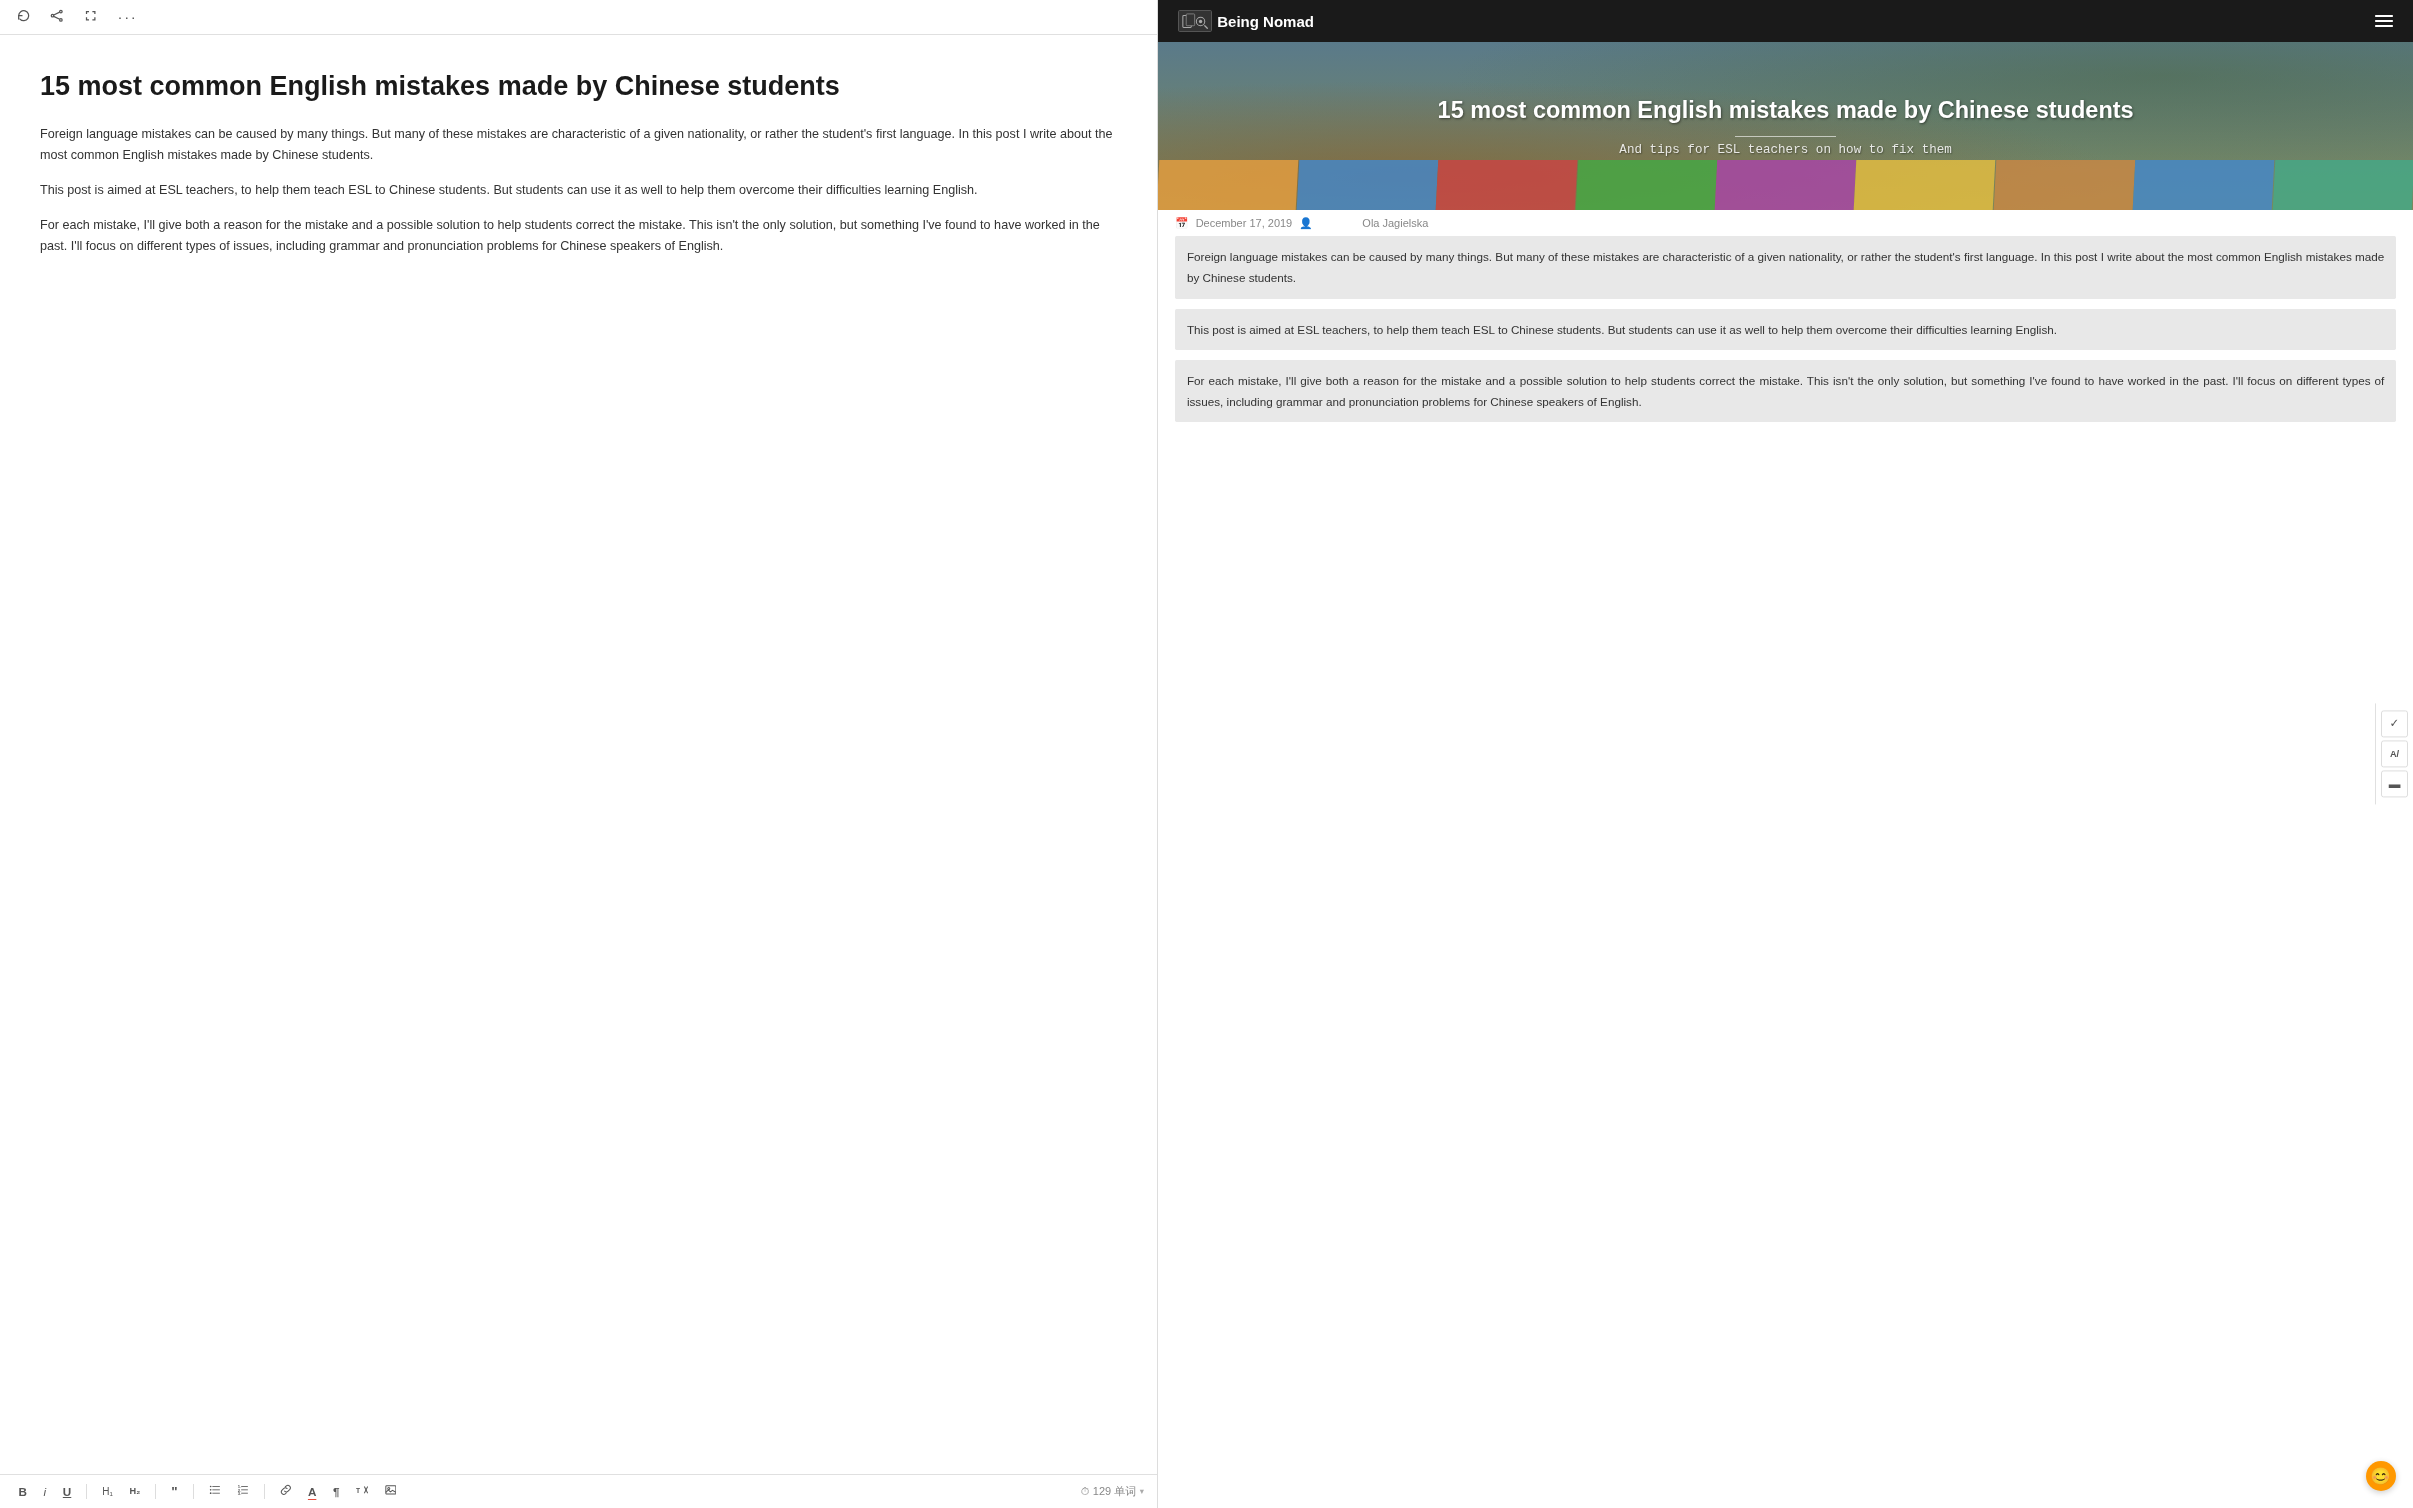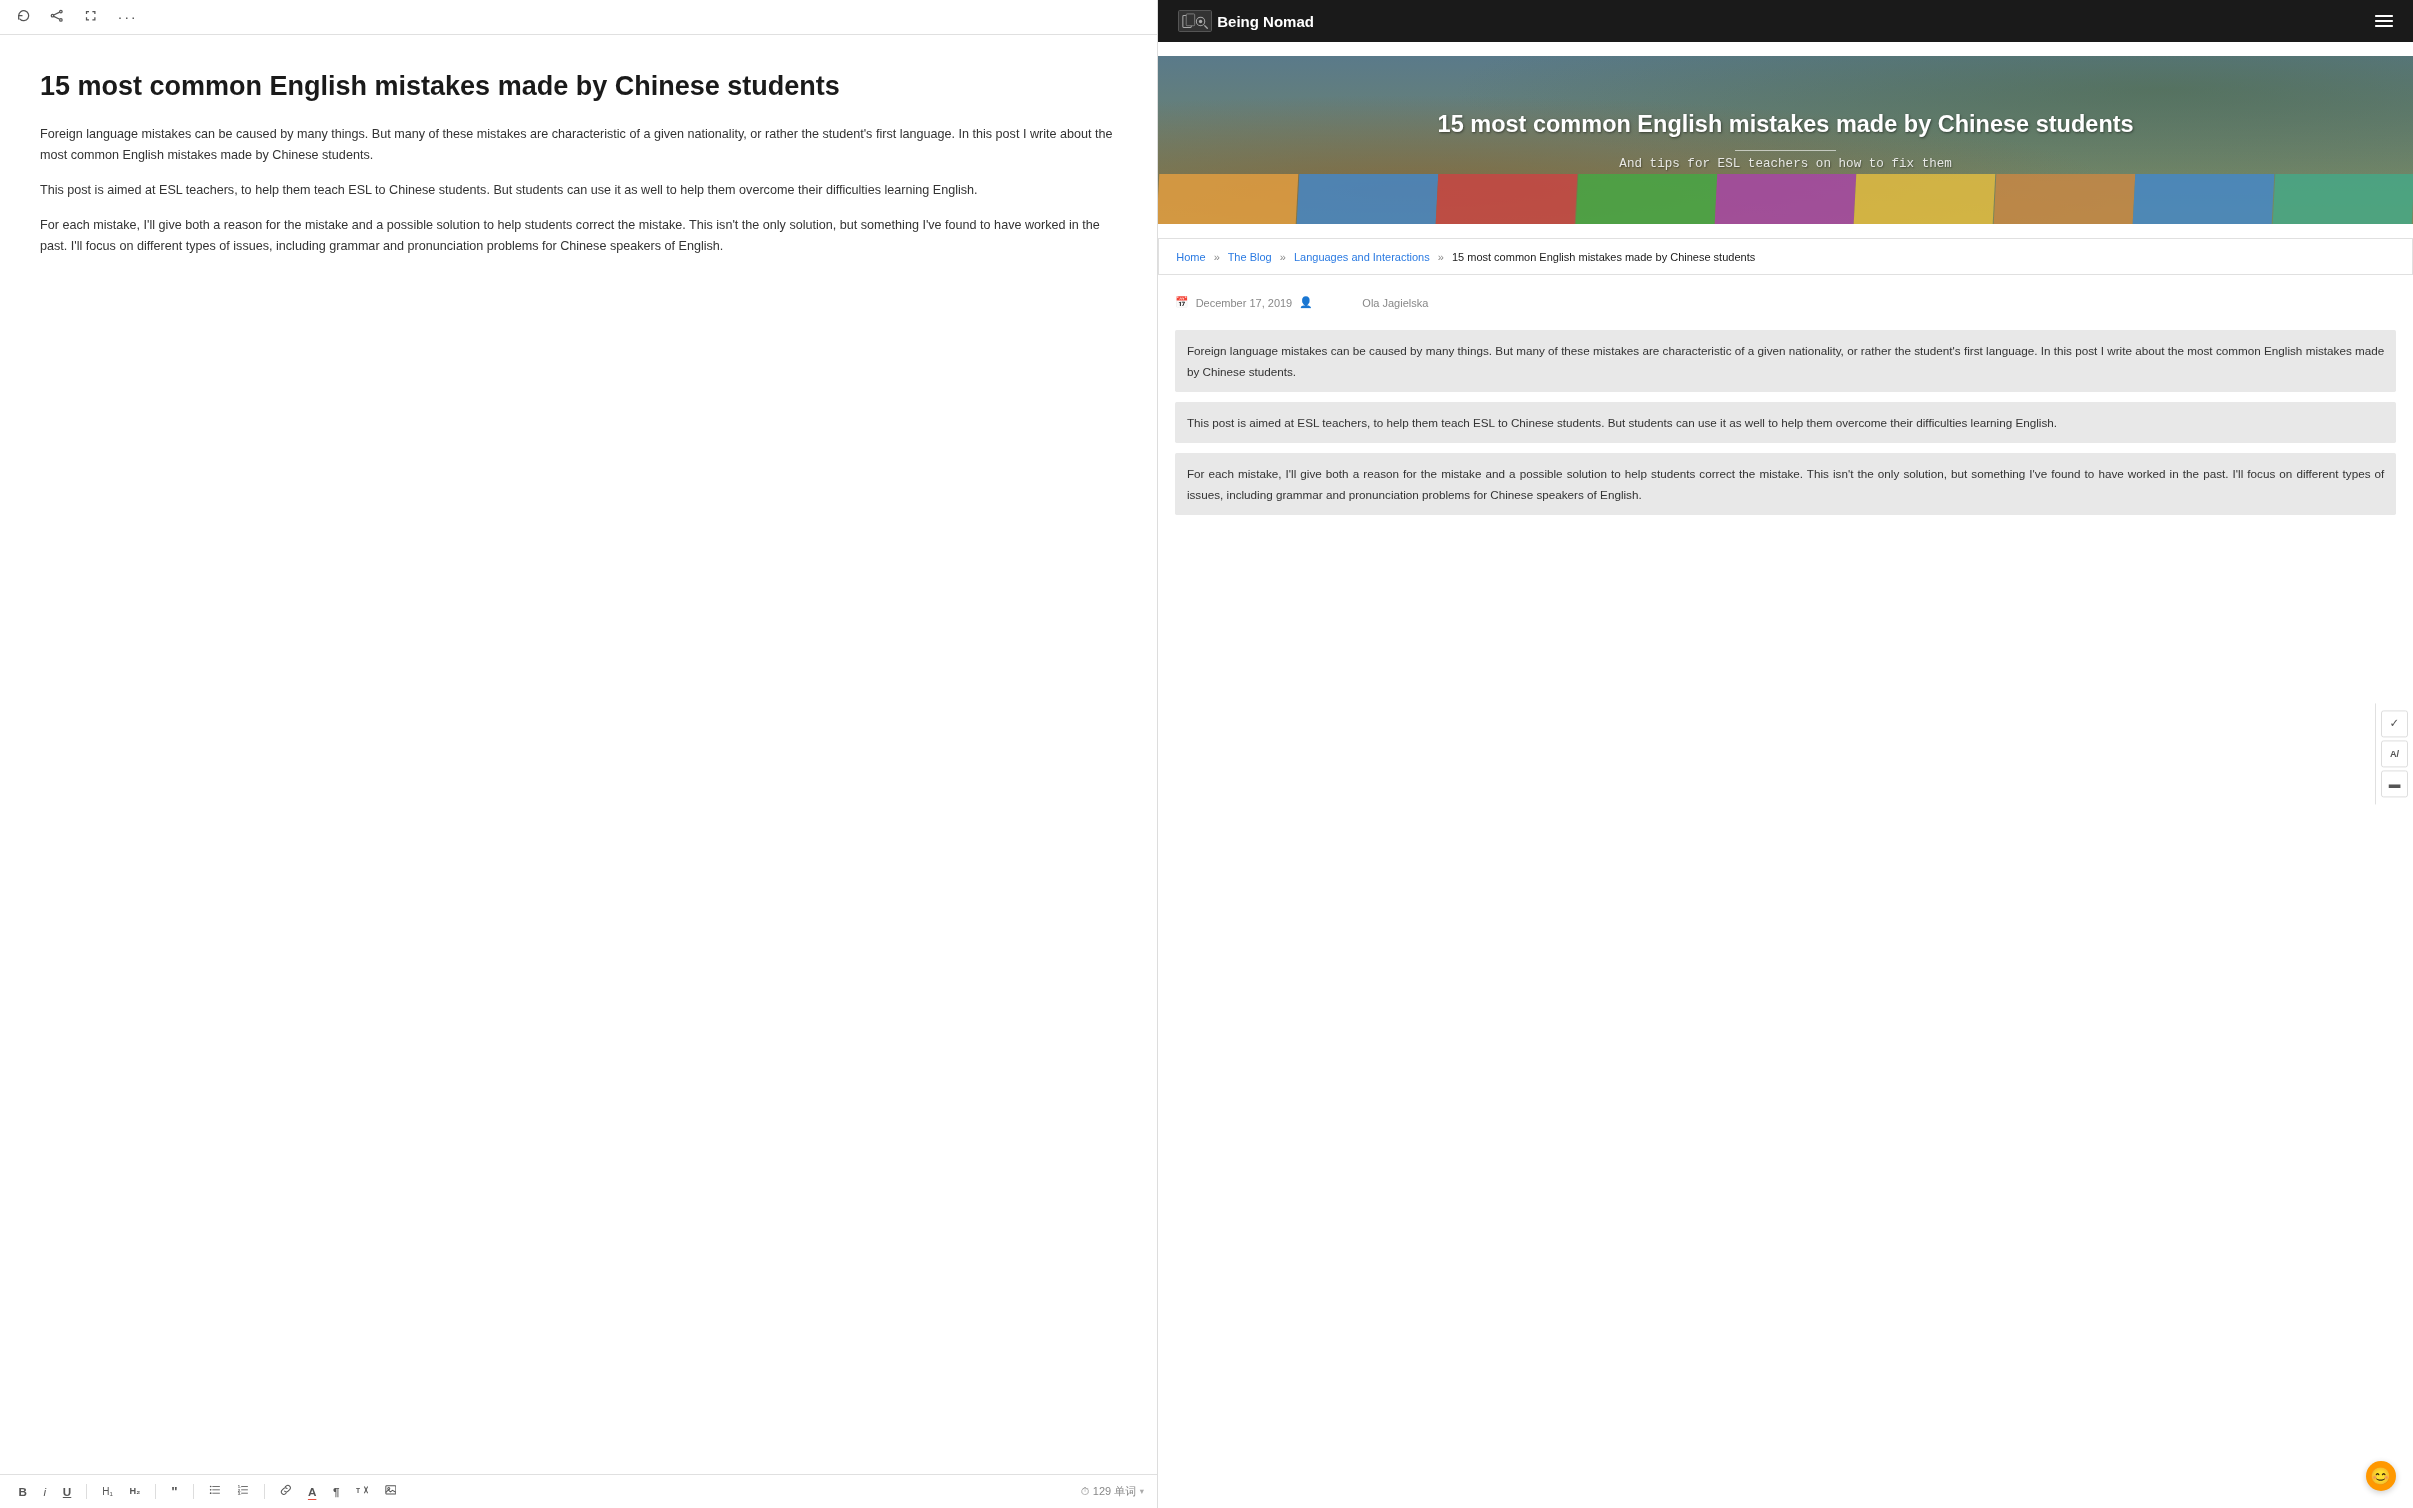--- a/index.html
+++ b/index.html
@@ -91,21 +91,20 @@
     }
 
     
     .right-panel {
       flex: 1;
       display: flex;
       flex-direction: column;
       overflow-y: auto;
       background: #fff;
       position: relative;
-      gap: 14px;
     }
 
     
     .site-header {
       background: #1a1a1a;
       padding: 10px 20px;
       display: flex;
       align-items: center;
       justify-content: space-between;
     }
@@ -440,29 +439,20 @@
       <div style="flex:1; background:#4488cc; transform:skewX(-3deg);"></div>
       <div style="flex:1; background:#44aa88; transform:skewX(-3deg);"></div>
     </div>
     <div class="hero-text">
       <h1 class="hero-title">15 most common English mistakes made by Chinese students</h1>
       <div class="hero-divider"></div>
       <p class="hero-subtitle">And tips for ESL teachers on how to fix them</p>
     </div>
   </div>
 
-  <div class="breadcrumb-bar">
-    <a href="#">Home</a>
-    <span class="sep">»</span>
-    <a href="#">The Blog</a>
-    <span class="sep">»</span>
-    <a href="#">Languages and Interactions</a>
-    <span class="sep">»</span>
-    <span class="current">15 most common English mistakes made by Chinese students</span>
-  </div>
 
   <div class="post-meta">
     <span class="cal-icon">📅</span>
     <span>December 17, 2019</span>
     <span>👤</span>
     <span class="author">Ola Jagielska</span>
   </div>
 
   <div class="article-content">
     <p class="article-para">Foreign language mistakes can be caused by many things. But many of these mistakes are characteristic of a given nationality, or rather the student's first language. In this post I write about the most common English mistakes made by Chinese students.</p>

